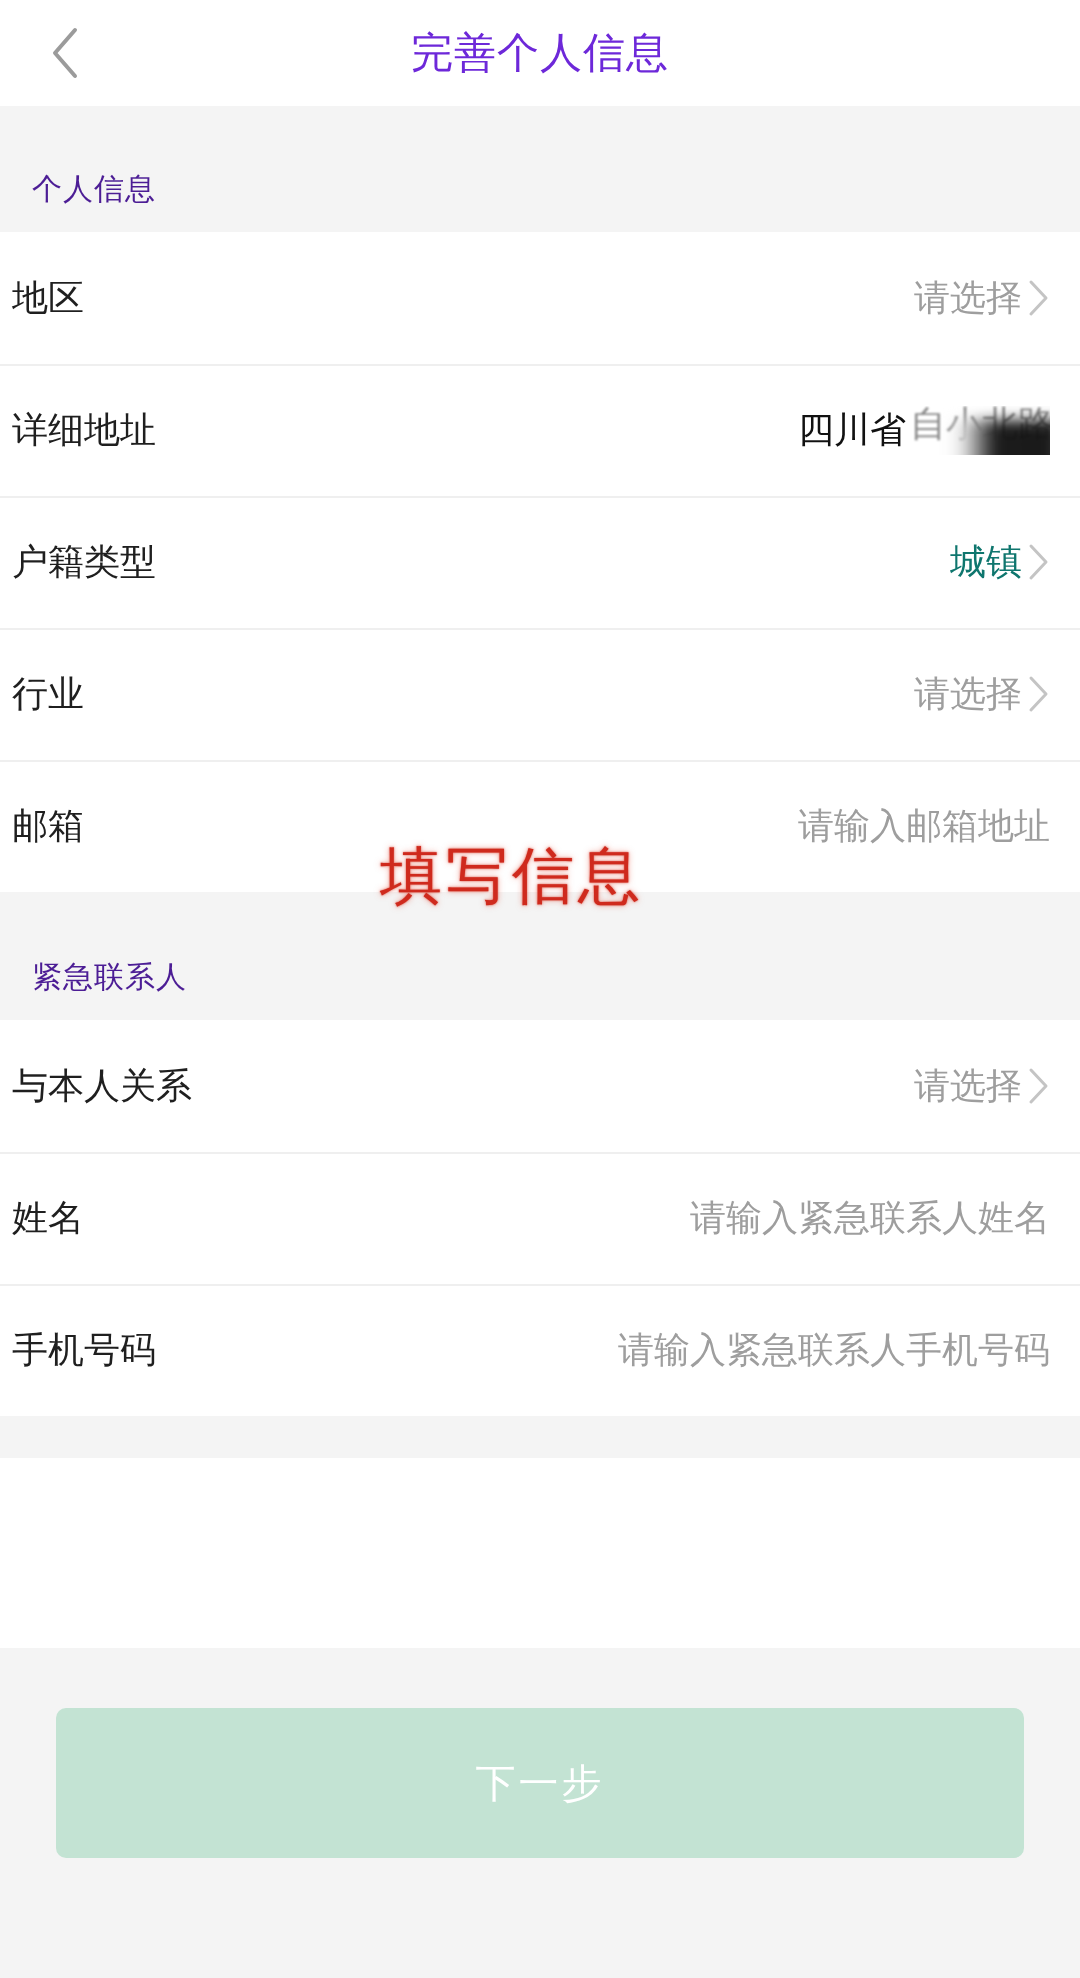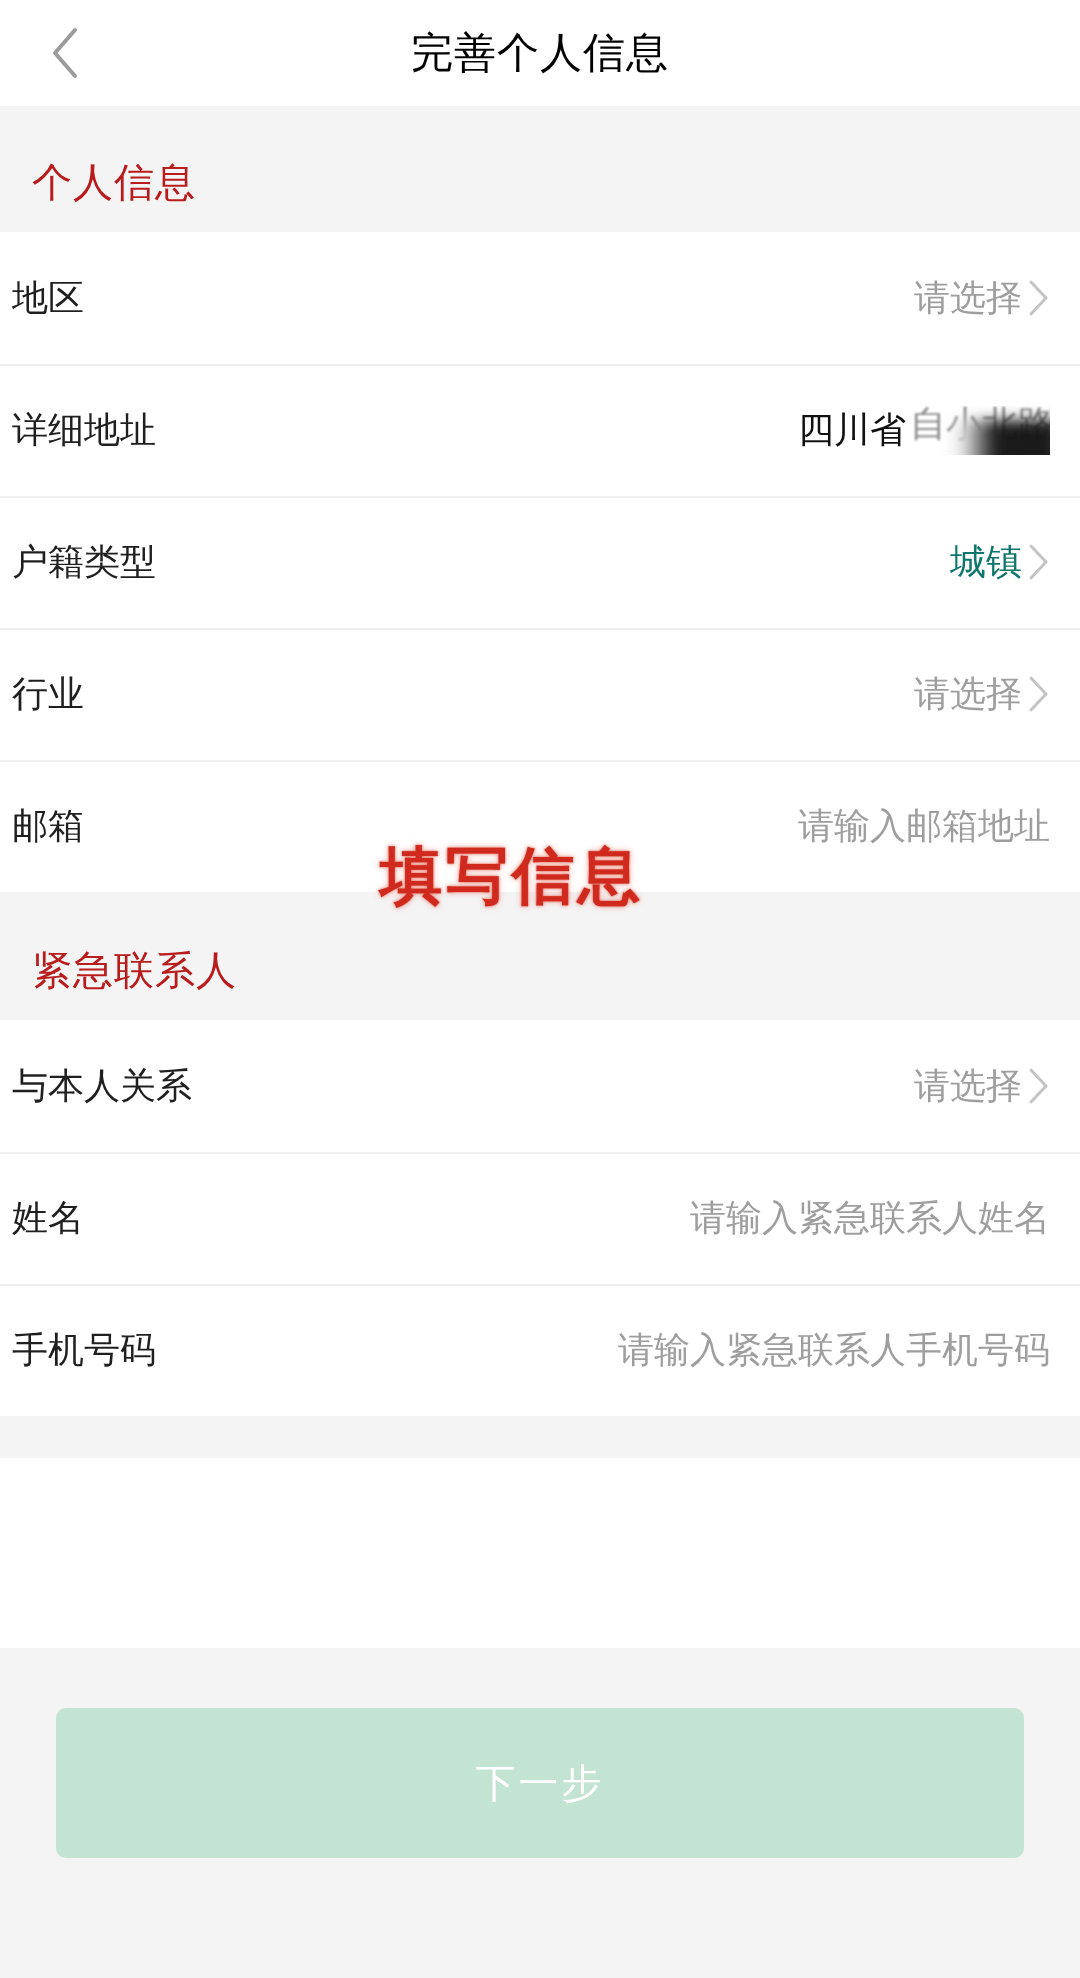--- a/index.html
+++ b/index.html
@@ -33,43 +33,43 @@
     display:flex; align-items:center; justify-content:center;
   }
   .chev-back {
     width:30px; height:52px;
   }
   .chev-back svg { display:block; }
   .nav-title {
     width:100%;
     text-align:center;
     font-size:42px;
-    color:#000000;
+    color:#6d28d9;
     letter-spacing:1px;
     font-weight:400;
   }
 
   
   .body {
     flex:1 1 auto;
     background:#ffffff;
     display:flex; flex-direction:column;
   }
 
   .section-band {
     position:relative;
     background:#f4f4f4;
     height:126px;
     display:flex; align-items:flex-end;
     padding:0 0 22px 32px;
   }
   .section-band.second { height:128px; }
   .section-title {
-    font-size:40px;
-    color:#b91c1c;
+    font-size:30px;
+    color:#4c1d95;
     letter-spacing:1px;
   }
 
   .rows { background:#ffffff; }
 
   .row {
     position:relative;
     height:132px;
     display:flex;
     align-items:center;
@@ -184,21 +184,21 @@
   .annotation {
     position:absolute;
     left:0; right:0;
     top:-58px;
     text-align:center;
     pointer-events:none;
     z-index:9;
   }
   .annotation span {
     font-size:62px;
-    font-weight:700;
+    font-weight:400;
     color:#cf2a1d;
     letter-spacing:4px;
     text-shadow:0 0 6px rgba(230,90,70,.55), 0 0 2px rgba(207,42,29,.9);
     position:relative;
     left:-28px;
   }
 
   
   .footer {
     flex:0 0 auto;

